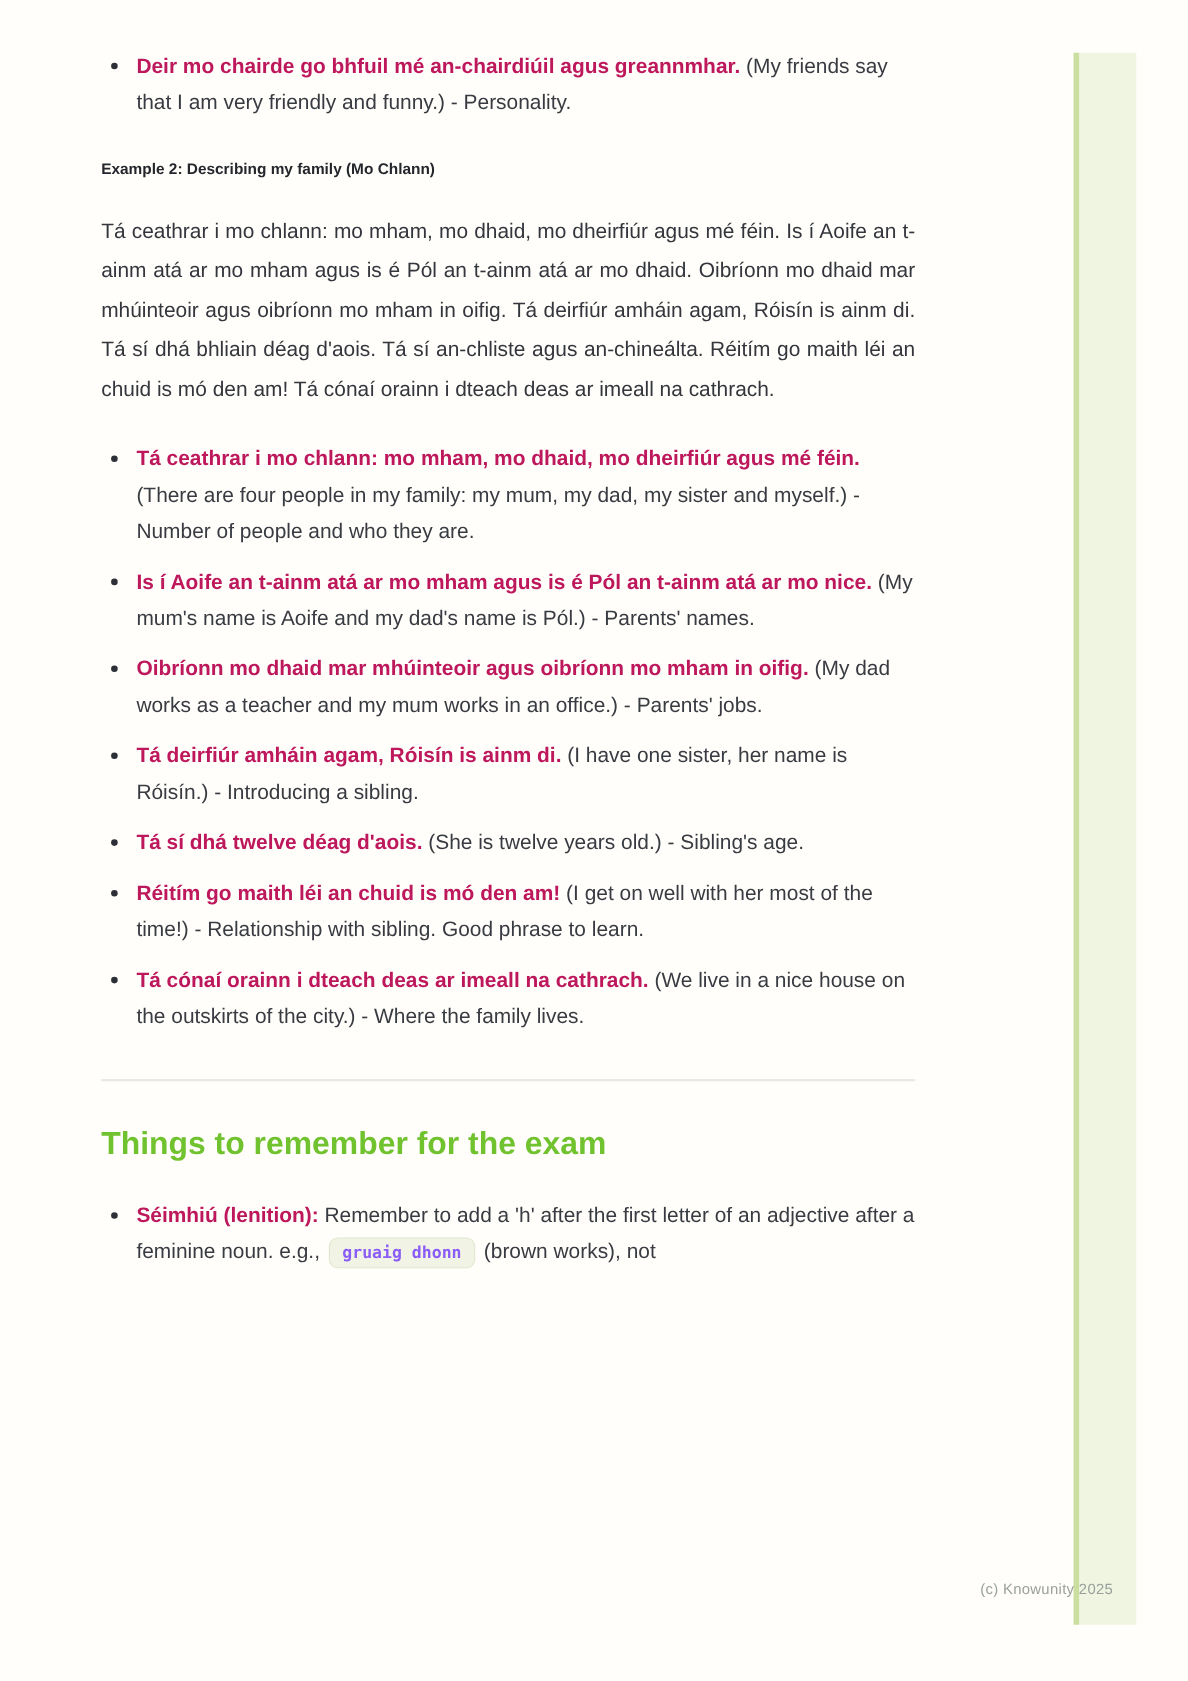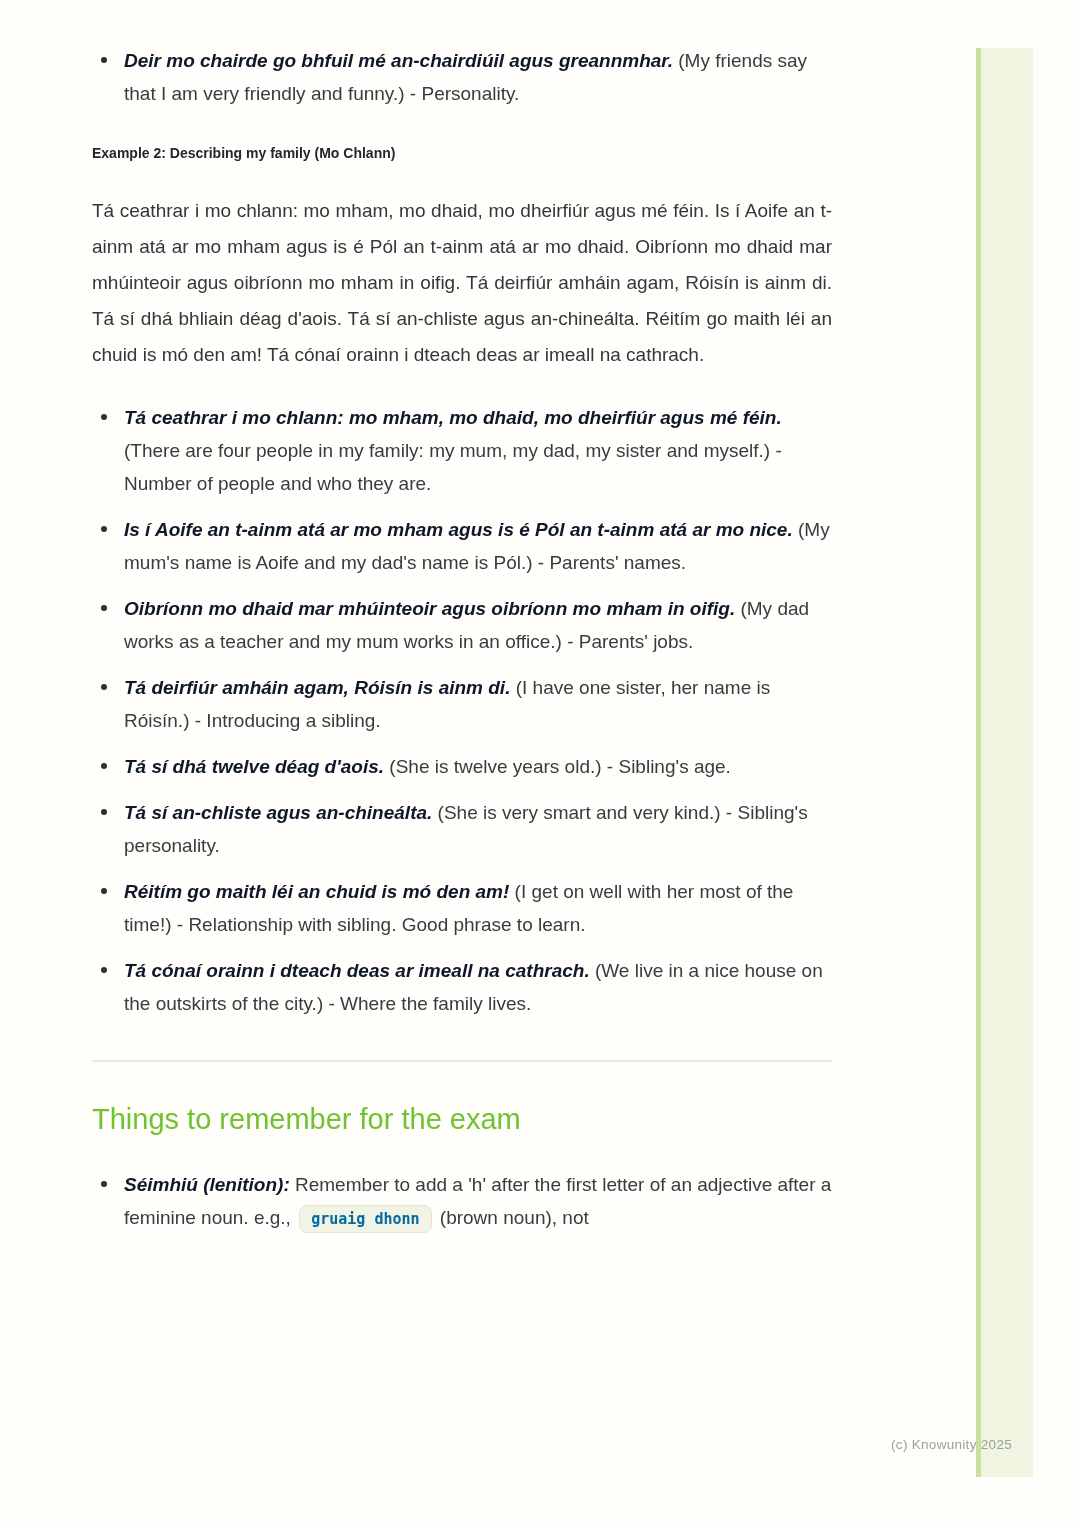--- a/index.html
+++ b/index.html
@@ -34,21 +34,21 @@
     color: #33363c;
   }
   .blist li::before {
     content: "";
     position: absolute;
     left: -23px; top: 13px;
     width: 6px; height: 6px;
     border-radius: 50%;
     background: #2c2f35;
   }
-  .bold { font-weight: bold; color: #0f172a; font-style: italic; }
+  .bold { font-weight: bold; color: #be185d; }
   .ital { color: #383b41; }
   .norm { color: #383b41; }
   h3.subhead {
     font-size: 14px;
     font-weight: bold;
     color: #23262b;
     margin: 30px 0 26px 0;
     line-height: 27px;
   }
   .para {
@@ -59,31 +59,31 @@
     margin: 0 0 28px 0;
   }
   .divider {
     border: none;
     border-top: 2px solid #e8e8e4;
     margin: 40px 0 40px 0;
     height: 0;
   }
   h2.green-head {
     font-size: 29px;
-    font-weight: normal;
+    font-weight: bold;
     color: #71c22f;
     margin: 0 0 32px 0;
     line-height: 34px;
   }
   .chip {
     display: inline-block;
     font-family: "DejaVu Sans Mono", monospace;
     font-size: 15px;
     font-weight: bold;
-    color: #0369a1;
+    color: #8b5cf6;
     background: #f1f4e5;
     border: 1px solid #e0e7cd;
     border-radius: 8px;
     padding: 3px 11px;
     line-height: 20px;
     margin: 0 3px;
     vertical-align: baseline;
   }
   .watermark {
     position: absolute;
@@ -109,28 +109,27 @@
 
   <p class="para">Tá ceathrar i mo chlann: mo mham, mo dhaid, mo dheirfiúr agus mé féin. Is í Aoife an t-ainm atá ar mo mham agus is é Pól an t-ainm atá ar mo dhaid. Oibríonn mo dhaid mar mhúinteoir agus oibríonn mo mham in oifig. Tá deirfiúr amháin agam, Róisín is ainm di. Tá sí dhá bhliain déag d'aois. Tá sí an-chliste agus an-chineálta. Réitím go maith léi an chuid is mó den am! Tá cónaí orainn i dteach deas ar imeall na cathrach.</p>
 
 
   <ul class="blist">
     <li><span class="bold">Tá ceathrar i mo chlann: mo mham, mo dhaid, mo dheirfiúr agus mé féin.</span><span class="norm"> (There are four people in my family: my mum, my dad, my sister and myself.) - </span><span class="ital">Number of people and who they are.</span></li>
     <li><span class="bold">Is í Aoife an t-ainm atá ar mo mham agus is é Pól an t-ainm atá ar mo nice.</span><span class="norm"> (My mum's name is Aoife and my dad's name is Pól.) - </span><span class="ital">Parents' names.</span></li>
     <li><span class="bold">Oibríonn mo dhaid mar mhúinteoir agus oibríonn mo mham in oifig.</span><span class="norm"> (My dad works as a teacher and my mum works in an office.) - </span><span class="ital">Parents' jobs.</span></li>
     <li><span class="bold">Tá deirfiúr amháin agam, Róisín is ainm di.</span><span class="norm"> (I have one sister, her name is Róisín.) - </span><span class="ital">Introducing a sibling.</span></li>
     <li><span class="bold">Tá sí dhá twelve déag d'aois.</span><span class="norm"> (She is twelve years old.) - </span><span class="ital">Sibling's age.</span></li>
-    <li><span class="bold">Tá sí an-chliste agus an-chineálta.</span><span class="norm"> (She is very smart and very kind.) - </span><span class="ital">Sibling's personality.</span></li>
     <li><span class="bold">Réitím go maith léi an chuid is mó den am!</span><span class="norm"> (I get on well with her most of the time!) - </span><span class="ital">Relationship with sibling. Good phrase to learn.</span></li>
     <li><span class="bold">Tá cónaí orainn i dteach deas ar imeall na cathrach.</span><span class="norm"> (We live in a nice house on the outskirts of the city.) - </span><span class="ital">Where the family lives.</span></li>
   </ul>
 
   <hr class="divider">
 
   <h2 class="green-head">Things to remember for the exam</h2>
 
   <ul class="blist">
-    <li><span class="bold">Séimhiú (lenition):</span><span class="norm"> Remember to add a 'h' after the first letter of an adjective after a feminine noun. e.g., </span><code class="chip">gruaig dhonn</code><span class="norm"> (brown noun), not</span></li>
+    <li><span class="bold">Séimhiú (lenition):</span><span class="norm"> Remember to add a 'h' after the first letter of an adjective after a feminine noun. e.g., </span><code class="chip">gruaig dhonn</code><span class="norm"> (brown works), not</span></li>
   </ul>
 
 </div>
 
 <div class="watermark">(c) Knowunity 2025</div>
 
 </body></html>

